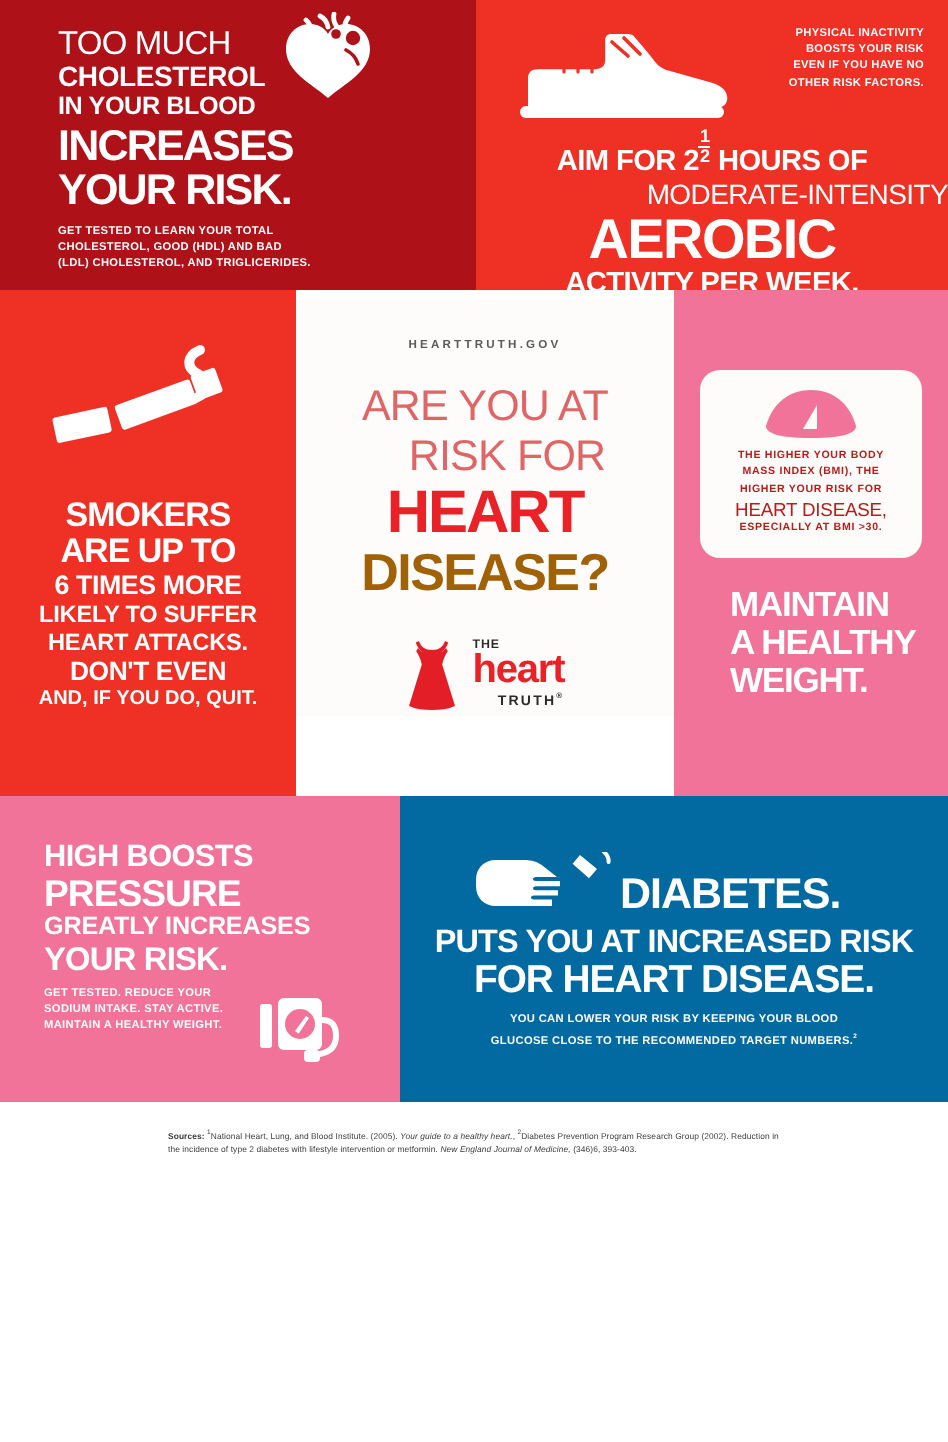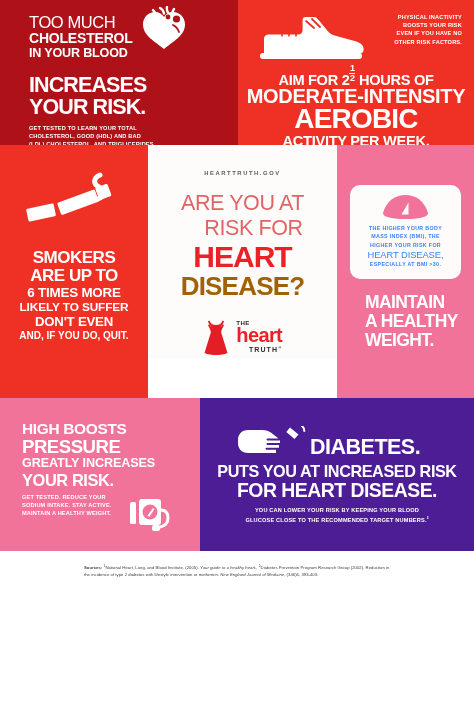--- a/index.html
+++ b/index.html
@@ -13,50 +13,50 @@
   #p-cholesterol{left:0;top:0;width:238px;height:145px;background:#ae1117;}
   #p-aerobic{left:238px;top:0;width:236px;height:145px;background:#ee3124;}
 
   
   #p-smokers{left:0;top:145px;width:148px;height:253px;background:#ee3124;}
   #p-center{left:148px;top:149px;width:189px;height:209px;background:#fdfcfa;}
   #p-bmi{left:337px;top:145px;width:137px;height:253px;background:#f2739a;}
 
   
   #p-bp{left:0;top:398px;width:200px;height:153px;background:#f2739a;}
-  #p-diabetes{left:200px;top:398px;width:274px;height:153px;background:#4c1d95;}
+  #p-diabetes{left:200px;top:398px;width:274px;height:153px;background:#0369a1;}
 
   
   #sources{position:absolute;left:0;top:551px;width:474px;height:50px;background:#fff;}
   .src-inner{padding:12px 80px 0 84px;}
   .src-line{color:#3c3c3c;font-size:4.2px;line-height:6.4px;letter-spacing:.05px;}
   .src-line b{font-weight:bold;}
   .src-line i{font-style:italic;}
   sup{font-size:3.2px;vertical-align:super;}
 
   
   .w{color:#ffffff;}
   .tiny{font-size:5.6px;line-height:8.2px;letter-spacing:.18px;font-weight:bold;text-transform:uppercase;}
 
   
   #p-cholesterol .body{position:absolute;left:29px;top:14px;width:200px;}
   .ch-l1{font-size:16.5px;font-weight:normal;letter-spacing:-.4px;line-height:17px;}
   .ch-l2{font-size:14px;font-weight:bold;letter-spacing:-.2px;line-height:15px;}
   .ch-l3{font-size:12.6px;font-weight:bold;letter-spacing:-.2px;line-height:14px;}
-  .ch-l4{font-size:21.5px;font-weight:bold;letter-spacing:-.9px;line-height:22px;margin-top:14px;}
+  .ch-l4{font-size:21.5px;font-weight:bold;letter-spacing:-.9px;line-height:22px;margin-top:2px;}
   .ch-l5{font-size:21.5px;font-weight:bold;letter-spacing:-.9px;line-height:22px;}
   .ch-sub{margin-top:6px;width:176px;}
   #heart-icon{position:absolute;left:140px;top:6px;width:48px;height:44px;}
 
   
   #shoe-icon{position:absolute;left:18px;top:14px;width:110px;height:48px;}
   #p-aerobic .topnote{position:absolute;left:120px;top:13px;width:104px;text-align:right;}
   #p-aerobic .lines{position:absolute;left:0;top:64px;width:236px;text-align:center;}
   .ae-l1{font-size:14.6px;font-weight:bold;letter-spacing:-.3px;line-height:16px;}
-  .ae-l2{font-size:20px;font-weight:bold;letter-spacing:-.3px;line-height:16px;}
+  .ae-l2{font-size:14px;font-weight:normal;letter-spacing:-.3px;line-height:16px;text-align:right;}
   .ae-l3{font-size:28px;font-weight:bold;letter-spacing:-.8px;line-height:29px;}
   .ae-l4{font-size:14.6px;font-weight:bold;letter-spacing:-.3px;line-height:16px;}
   .frac{display:inline-block;font-size:.62em;line-height:1;vertical-align:.42em;text-align:center;}
   .frac .n{display:block;border-bottom:1px solid #fff;padding:0 .5px;}
   .frac .d{display:block;padding:0 .5px;}
 
   
   #cig-icon{position:absolute;left:24px;top:26px;width:100px;height:66px;}
   #p-smokers .lines{position:absolute;left:0;top:104px;width:148px;text-align:center;}
   .sm-l1{font-size:17px;font-weight:bold;letter-spacing:-.5px;line-height:18px;}
@@ -81,21 +81,21 @@
   #logo-text{display:inline-block;vertical-align:middle;margin-left:3px;}
   .lt-the{font-size:6.2px;font-weight:bold;letter-spacing:.4px;color:#2b2b2b;line-height:7px;}
   .lt-heart{font-size:20px;font-weight:bold;letter-spacing:-.6px;color:#ea2127;line-height:18px;}
   .lt-truth{font-size:7px;font-weight:bold;letter-spacing:1.1px;color:#2b2b2b;line-height:8px;text-align:right;}
   .lt-truth sup{font-size:4px;}
   #logo-caption{margin-top:7px;font-size:5.4px;font-style:italic;color:#3c3c3c;line-height:8px;}
 
   
   #bmi-card{position:absolute;left:13px;top:40px;width:111px;height:94px;background:#fdfcfa;border-radius:10px;}
   #scale-icon{position:absolute;left:33px;top:9px;width:45px;height:26px;}
-  #bmi-text{position:absolute;left:7px;top:39px;width:97px;text-align:center;color:#3b82f6;}
+  #bmi-text{position:absolute;left:7px;top:39px;width:97px;text-align:center;color:#b91c1c;}
   .bmi-s{font-size:5.3px;font-weight:bold;letter-spacing:.35px;line-height:8.4px;}
   .bmi-b{font-size:9.4px;font-weight:normal;letter-spacing:-.1px;line-height:11px;}
   #p-bmi .lines{position:absolute;left:28px;top:148px;width:126px;}
   .bm-l{font-size:17.5px;font-weight:bold;letter-spacing:-.6px;line-height:19px;}
 
   
   #p-bp .lines{position:absolute;left:22px;top:22px;width:160px;}
   .bp-l1{font-size:15.4px;font-weight:bold;letter-spacing:-.3px;line-height:17px;}
   .bp-l2{font-size:18.6px;font-weight:bold;letter-spacing:-.5px;line-height:19px;}
   .bp-l3{font-size:12.6px;font-weight:bold;letter-spacing:-.1px;line-height:15px;}
@@ -166,20 +166,21 @@
         <rect x="2" y="38" width="28" height="13" rx="1.5" transform="rotate(-12 2 38)"></rect>
         <rect x="33" y="32" width="40" height="13" rx="1.5" transform="rotate(-20 33 32)"></rect>
         <rect x="71" y="17" width="13" height="13" rx="1.5" transform="rotate(-20 71 17)"></rect>
       </g>
     </svg>
     <div class="lines">
       <div class="w sm-l1">SMOKERS</div>
       <div class="w sm-l2">ARE UP TO</div>
       <div class="w sm-l3">6 TIMES MORE</div>
       <div class="w sm-l4">LIKELY TO SUFFER</div>
+      <div class="w sm-l5">HEART ATTACKS.</div>
       <div class="w sm-l6">DON'T EVEN</div>
       <div class="w sm-l7">AND, IF YOU DO, QUIT.</div>
     </div>
   </div>
 
   <div class="panel" id="p-center">
     <div class="url">HEARTTRUTH.GOV</div>
     <div class="q">
       <div class="q1">ARE YOU AT</div>
       <div class="q2">RISK FOR</div>

